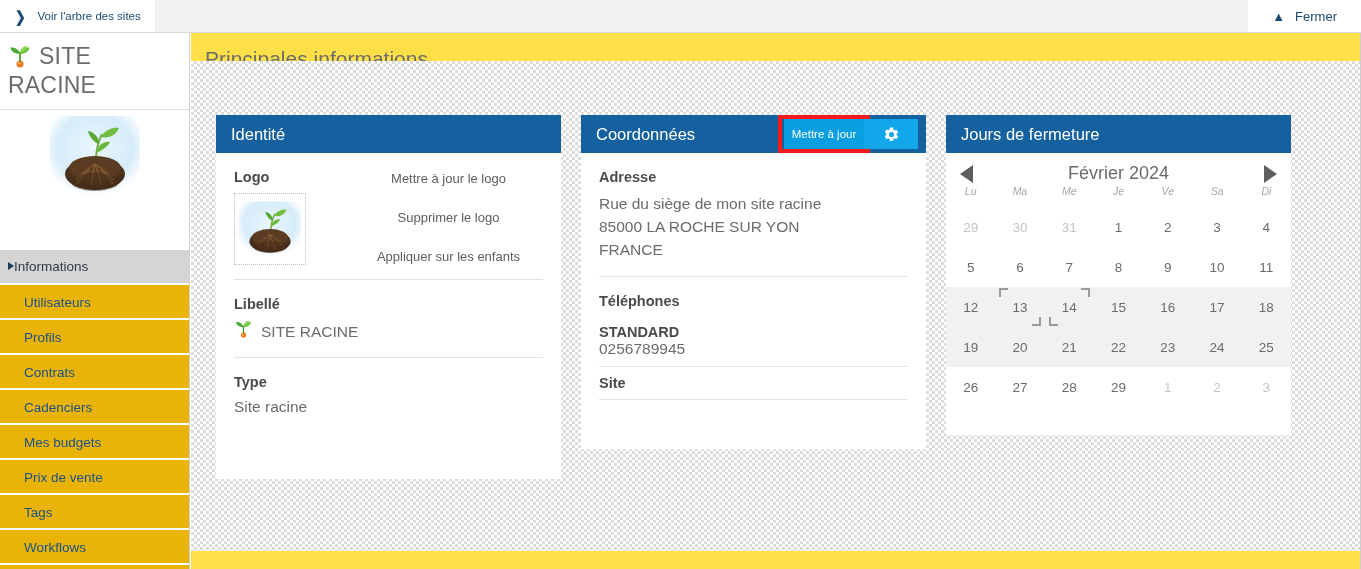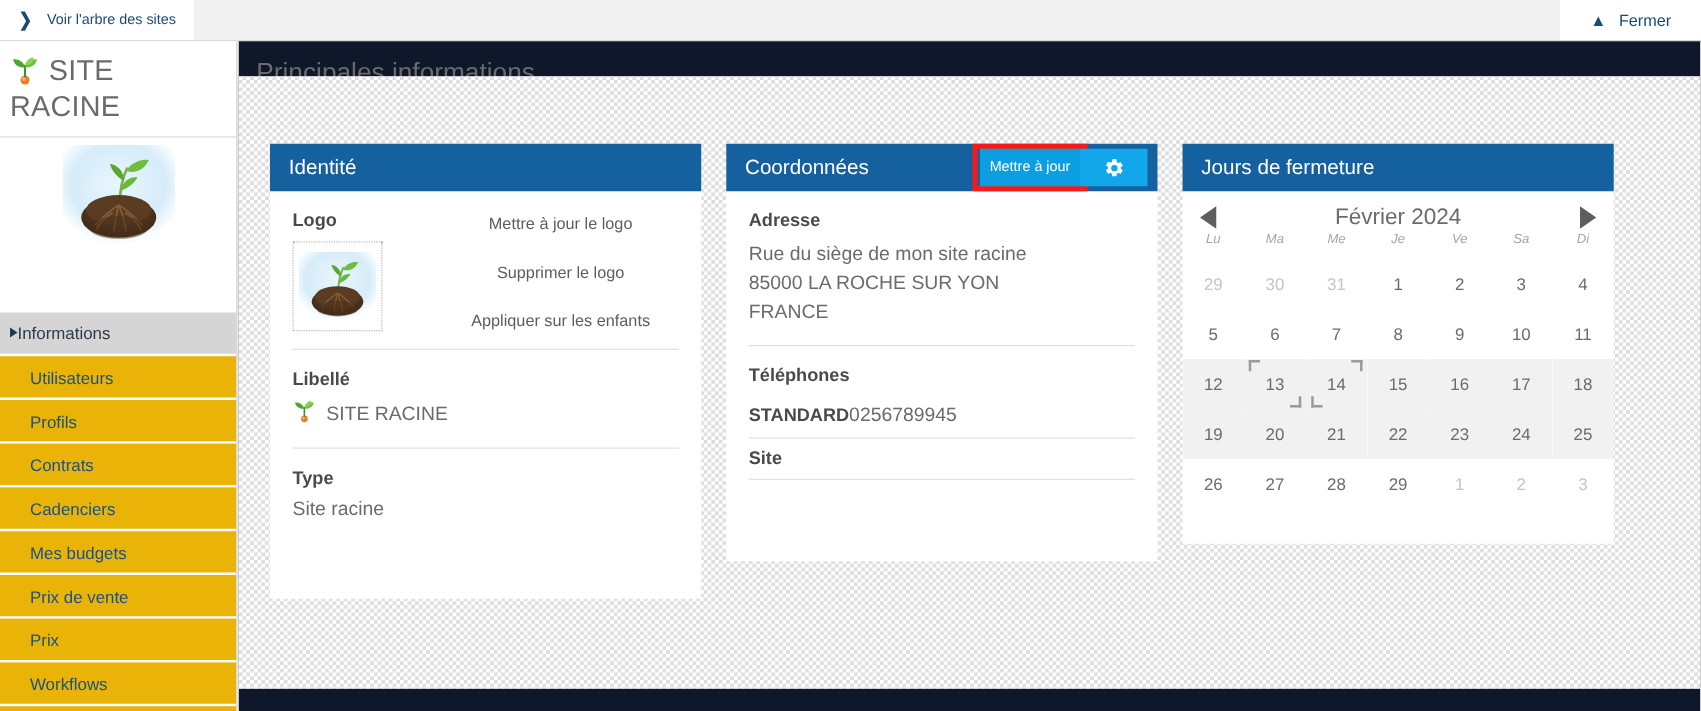--- a/index.html
+++ b/index.html
@@ -137,21 +137,21 @@
     border-bottom: 4.5px solid transparent;
     flex: 0 0 auto;
   }
 
   
   #main {
     position: absolute;
     top: 33px; left: 191px;
     width: 1170px;
     height: 536px;
-    background: #0f172a;
+    background: #fde047;
     border-right: 1px solid #cfcfcf;
     overflow: hidden;
   }
   #page-title {
     display: block;
     font-size: 21px;
     color: #6b6b6b;
     font-weight: normal;
     padding: 14px 0 0 14px;
   }
@@ -249,20 +249,21 @@
     background: #11a7ea;
     display: flex; align-items: center; justify-content: center;
     cursor: pointer;
   }
   #btn-gear svg { width: 17px; height: 17px; fill: #ffffff; }
   .addr-line { font-size: 15.5px; color: #6b6b6b; line-height: 1.48; }
   .kv-row {
     display: flex; justify-content: flex-start; align-items: baseline;
     padding: 7px 0 8px 0;
     border-bottom: 1px solid #e2e2e2;
+    flex-direction: column;
   }
   .kv-key { font-size: 14.5px; font-weight: bold; color: #4a4a4a; }
   .kv-val { font-size: 15.5px; color: #6b6b6b; }
   .kv-row.stack { display: block; border-bottom: none; padding-bottom: 0; }
   .kv-row.stack .kv-val { display: block; text-align: right; padding-top: 8px; }
   #site-underline { height: 1px; background: #e2e2e2; margin-top: 7px; }
 
   
   #card-cal { left: 755px; top: 54px; width: 345px; height: 320px; }
   #cal-nav {
@@ -380,21 +381,21 @@
     <div class="nav-item active">
       <span class="tri"></span>
       <span>Informations</span>
     </div>
     <div class="nav-item">Utilisateurs</div>
     <div class="nav-item">Profils</div>
     <div class="nav-item">Contrats</div>
     <div class="nav-item">Cadenciers</div>
     <div class="nav-item">Mes budgets</div>
     <div class="nav-item">Prix de vente</div>
-    <div class="nav-item">Prix</div>
+    <div class="nav-item">Tags</div>
     <div class="nav-item">Workflows</div>
     <div class="nav-item">Périodes de gestion</div>
   </div>
 </div>
 
 <div id="main">
   <h1 id="page-title">Principales informations</h1>
 
   <div id="canvas">
 

